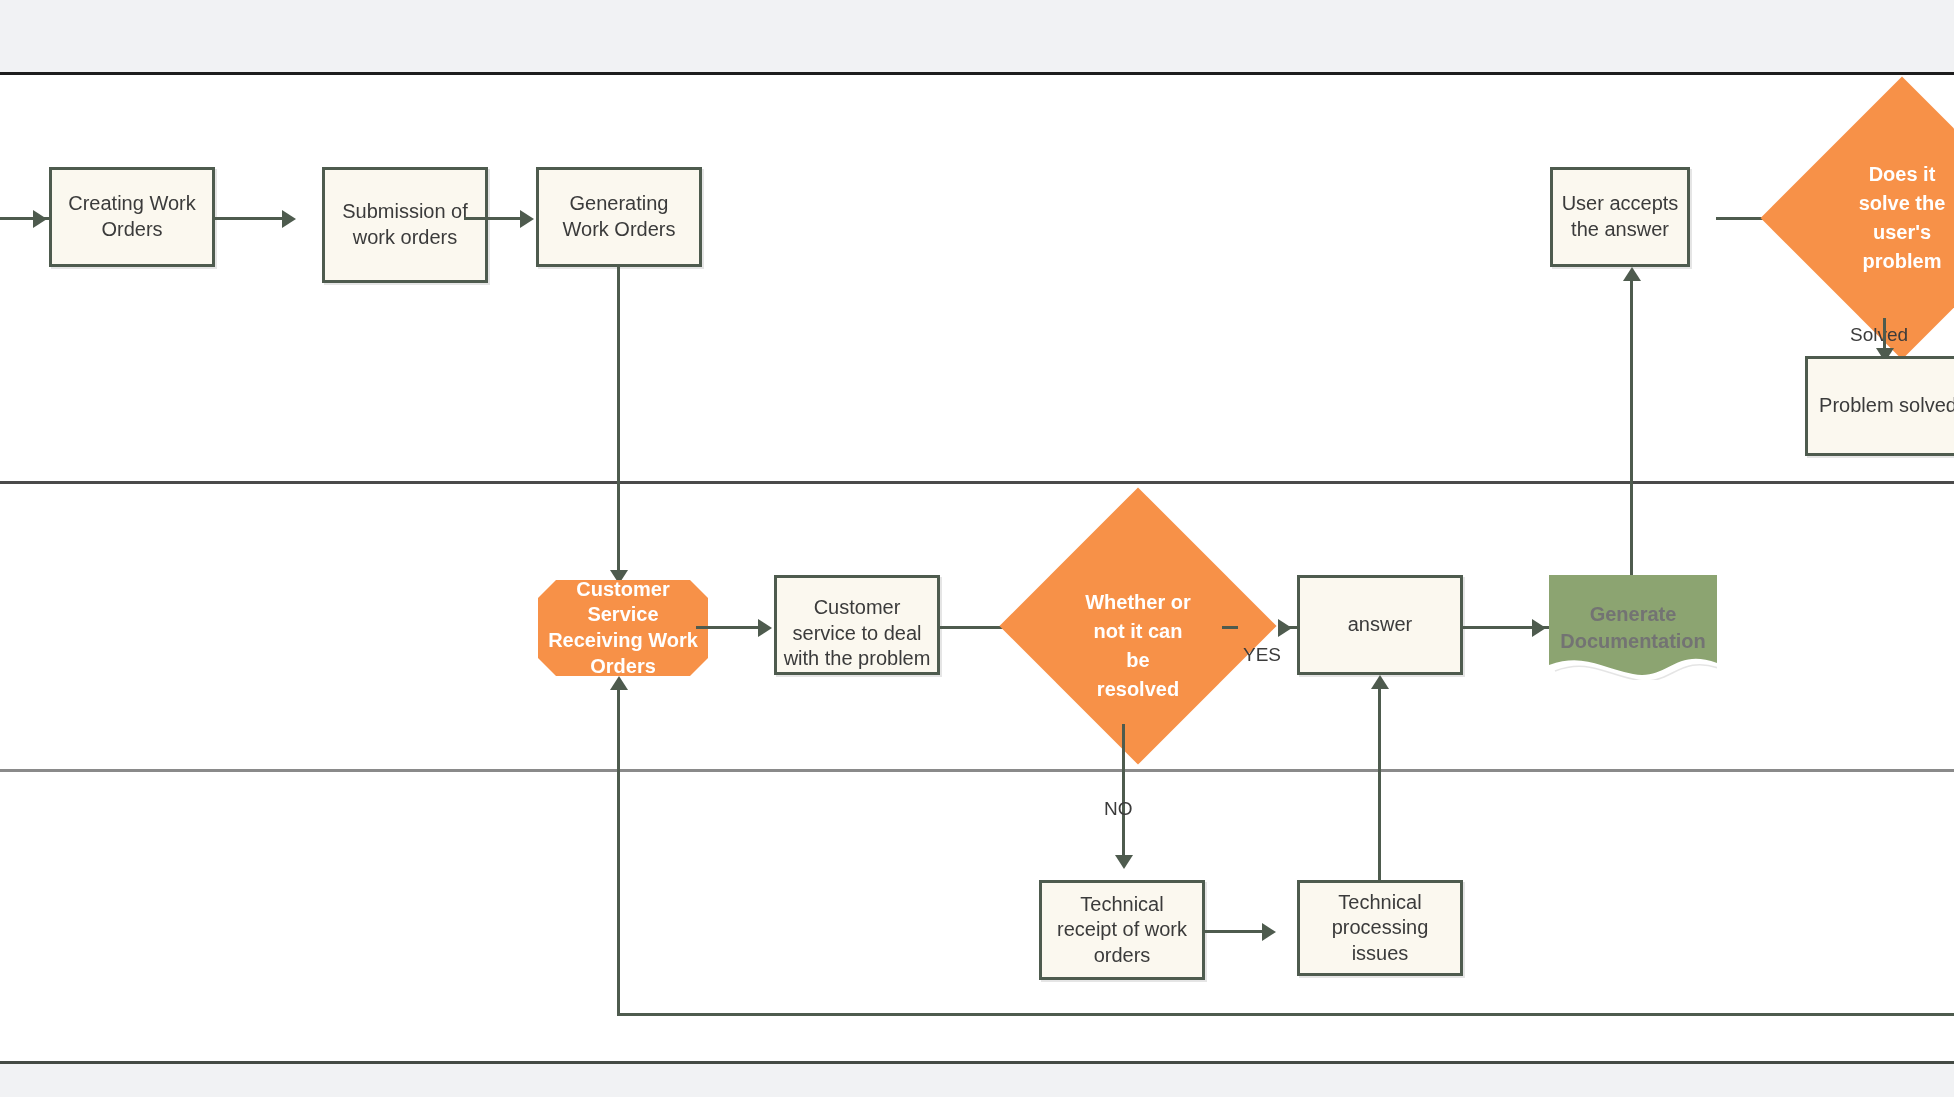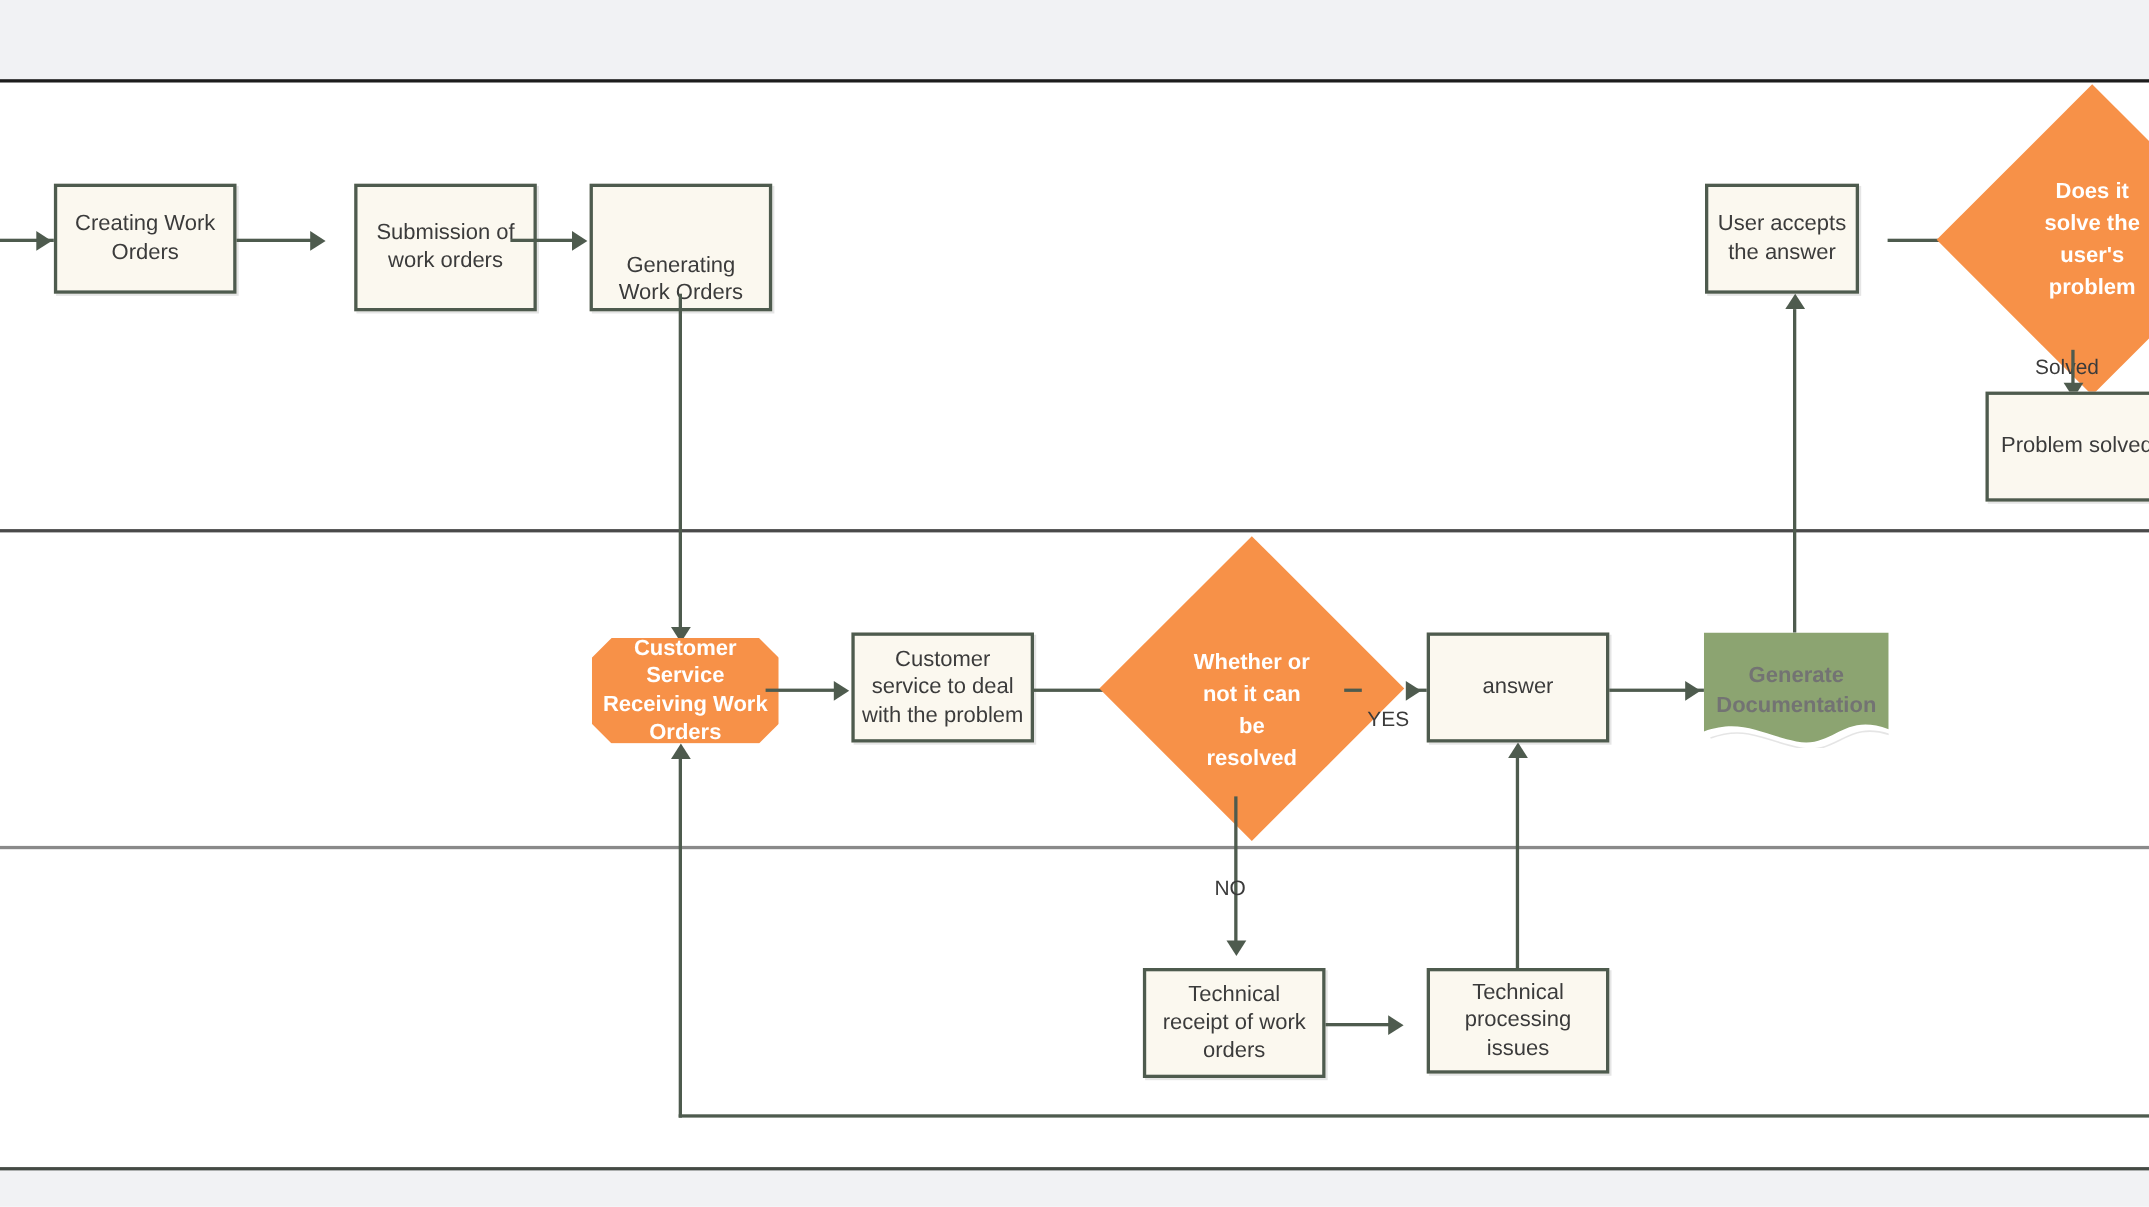--- a/index.html
+++ b/index.html
@@ -72,21 +72,21 @@
   <div class="ln lnh" style="left:215px;top:217px;width:69px;"></div>
   <div class="arw arw-r" style="left:282px;top:210px;"></div>
 
   <div class="node proc" style="left:298px;top:167px;width:166px;height:116px;margin-left:24px;">
     <span>Submission of work orders</span>
   </div>
 
   <div class="ln lnh" style="left:464px;top:217px;width:58px;"></div>
   <div class="arw arw-r" style="left:520px;top:210px;"></div>
 
-  <div class="node proc" style="left:536px;top:167px;width:166px;height:116px;align-items:flex-end;">
+  <div class="node proc" style="left:536px;top:167px;width:166px;height:100px;">
     <span>Generating Work Orders</span>
   </div>
 
   <div class="ln lnv" style="left:617px;top:267px;height:310px;"></div>
   <div class="arw arw-d" style="left:610px;top:570px;"></div>
 
   <div class="node proc" style="left:1550px;top:167px;width:140px;height:100px;">
     <span>User accepts the answer</span>
   </div>
 
@@ -106,21 +106,21 @@
     <span>Problem solved</span>
   </div>
 
   <div class="node octo" style="left:538px;top:580px;width:170px;height:96px;">
     <span>Customer Service Receiving Work Orders</span>
   </div>
 
   <div class="ln lnh" style="left:696px;top:626px;width:64px;"></div>
   <div class="arw arw-r" style="left:758px;top:619px;"></div>
 
-  <div class="node proc" style="left:774px;top:575px;width:166px;height:100px;">
+  <div class="node proc" style="left:774px;top:575px;width:166px;height:100px;align-items:flex-end;">
     <span>Customer service to deal with the problem</span>
   </div>
 
   <div class="ln lnh" style="left:940px;top:626px;width:100px;"></div>
   <div class="arw arw-r" style="left:1022px;top:619px;"></div>
 
   <div class="node diamond" style="left:1040px;top:528px;width:196px;height:196px;">
     <div class="dshape"></div>
     <div class="dtxt" style="width:110px;margin-top:40px;">Whether or not it can be resolved</div>
   </div>

